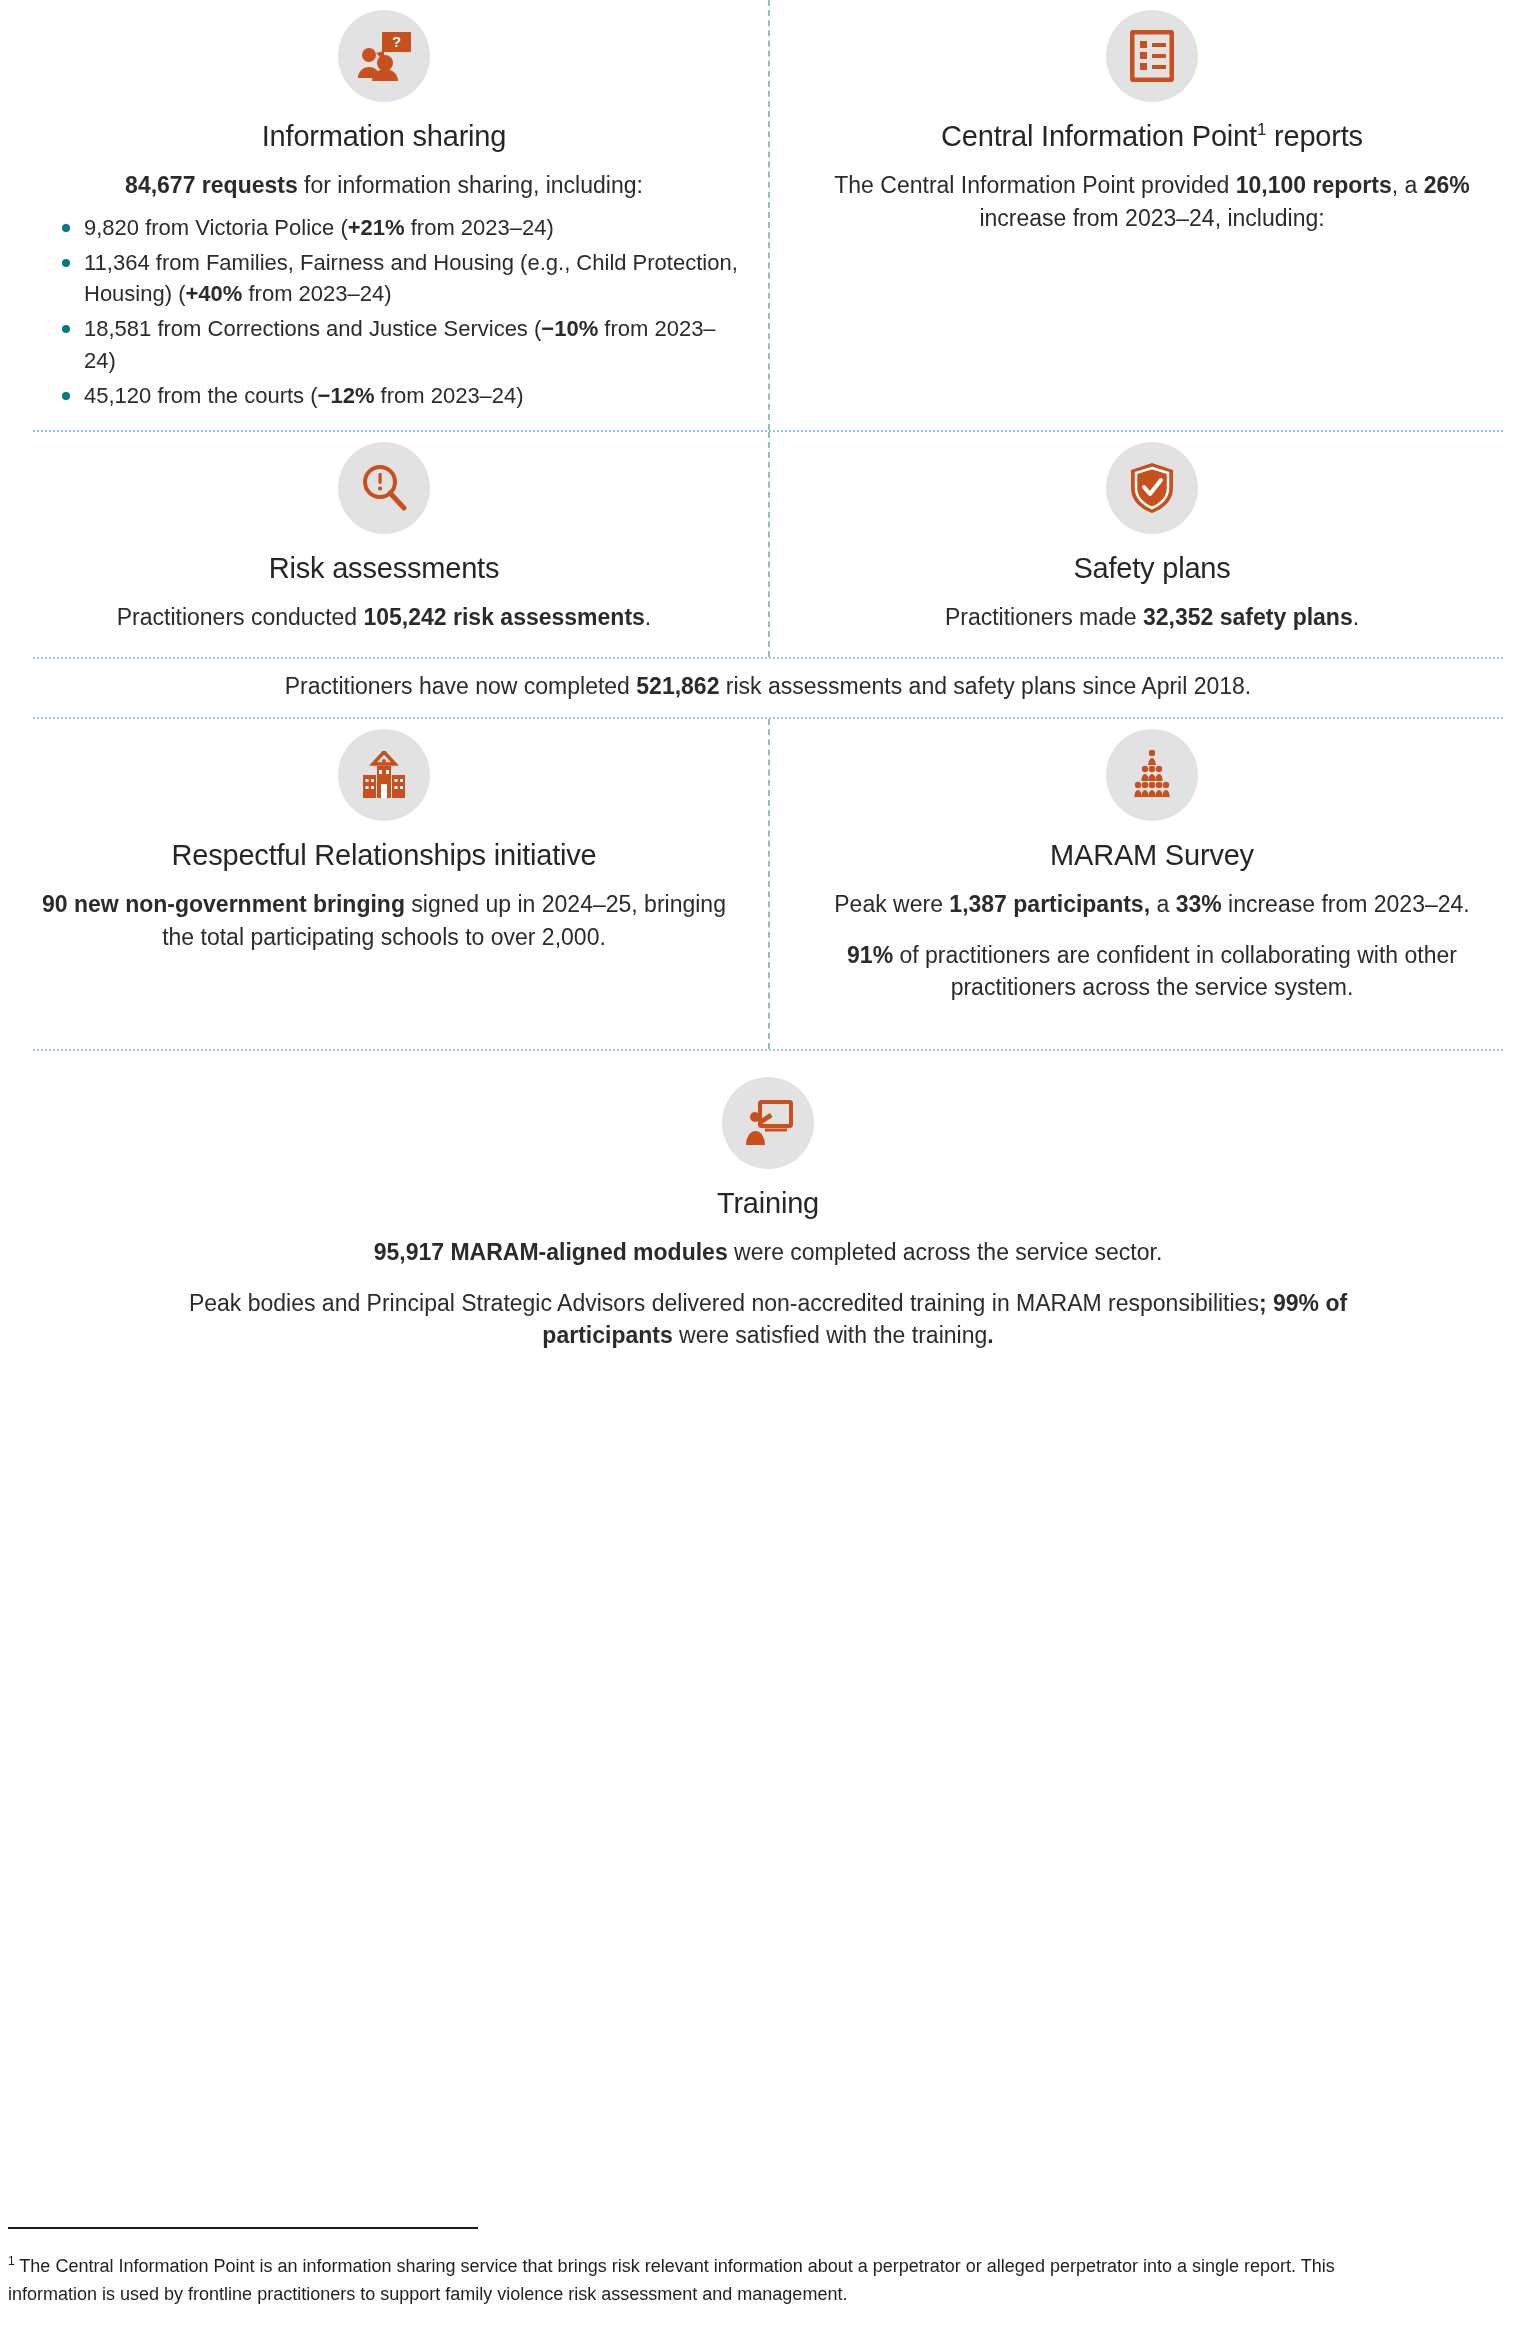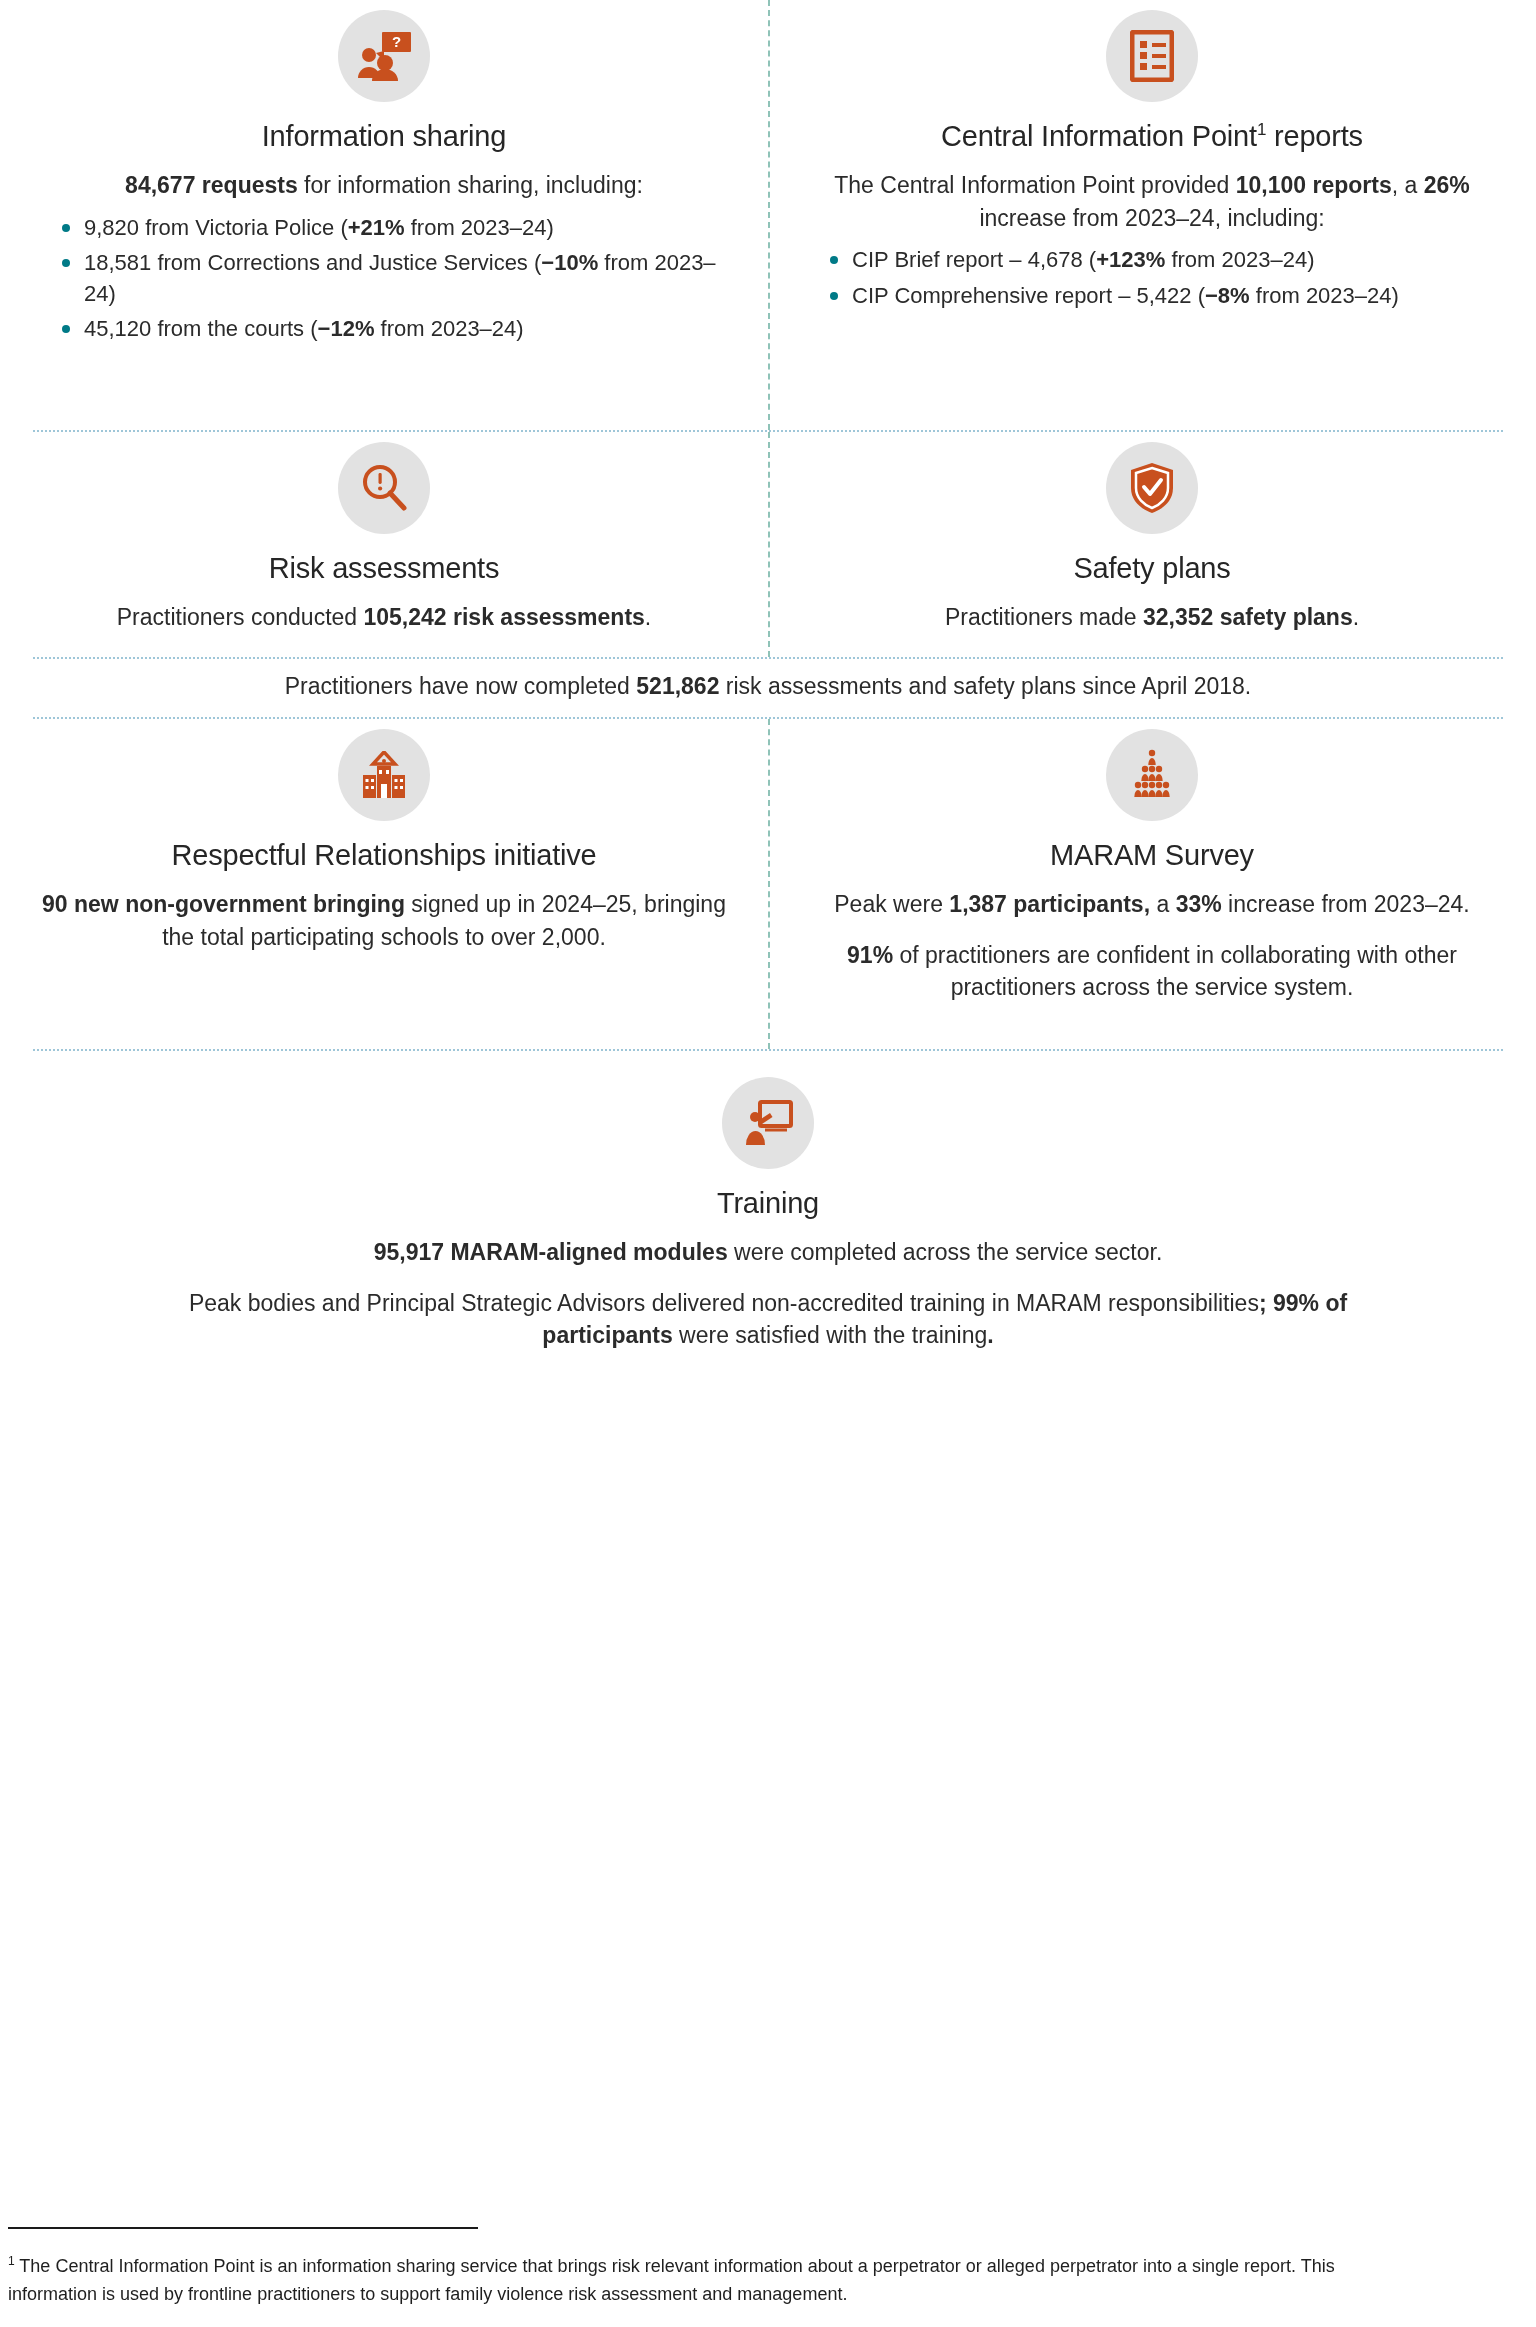--- a/index.html
+++ b/index.html
@@ -178,20 +178,21 @@
             </svg>
           </span>
         </div>
       </div>
       <h2 class="heading">Information sharing</h2>
       <p class="body">
         <b>84,677</b><b> requests</b><span> for information sharing, including:</span>
       </p>
       <ul class="bullets">
         <li><span>9,820 from Victoria Police (</span><b>+21%</b><span> from 2023–24)</span></li>
+        <li><span>11,364 from Families, Fairness and Housing (e.g., Child Protection, Housing) (</span><b>+40%</b><span> from 2023–24)</span></li>
         <li><span>18,581 from Corrections and Justice Services (</span><b>−10%</b><span> from 2023–24)</span></li>
         <li><span>45,120 from the courts (</span><b>−12%</b><span> from 2023–24)</span></li>
       </ul>
     </div>
 
     <div class="cell sec-block">
       <div class="icon-wrap">
         <div class="circle">
           <span>
             <svg width="44" height="52" viewBox="0 0 44 52">
@@ -203,24 +204,20 @@
               <rect x="10" y="33" width="7" height="7" fill="#C8501E"></rect>
               <rect x="22" y="35" width="14" height="4" fill="#C8501E"></rect>
             </svg>
           </span>
         </div>
       </div>
       <h2 class="heading"><span>Central Information Point</span><sup>1</sup><span> reports</span></h2>
       <p class="body">
         <span>The Central Information Point provided </span><b>10,100 reports</b><span>, a </span><b>26%</b><span> increase from 2023–24, including:</span>
       </p>
-      <ul class="bullets">
-        <li><span>CIP Brief report – 4,678 (</span><b>+123%</b><span> from 2023–24)</span></li>
-        <li><span>CIP Comprehensive report – 5,422 (</span><b>−8%</b><span> from 2023–24)</span></li>
-      </ul>
     </div>
   </div>
 
   <div class="hsep"></div>
 
   <div class="row two-col" style="height:225px;">
     <div class="vsep"></div>
 
     <div class="cell sec-block">
       <div class="icon-wrap">

